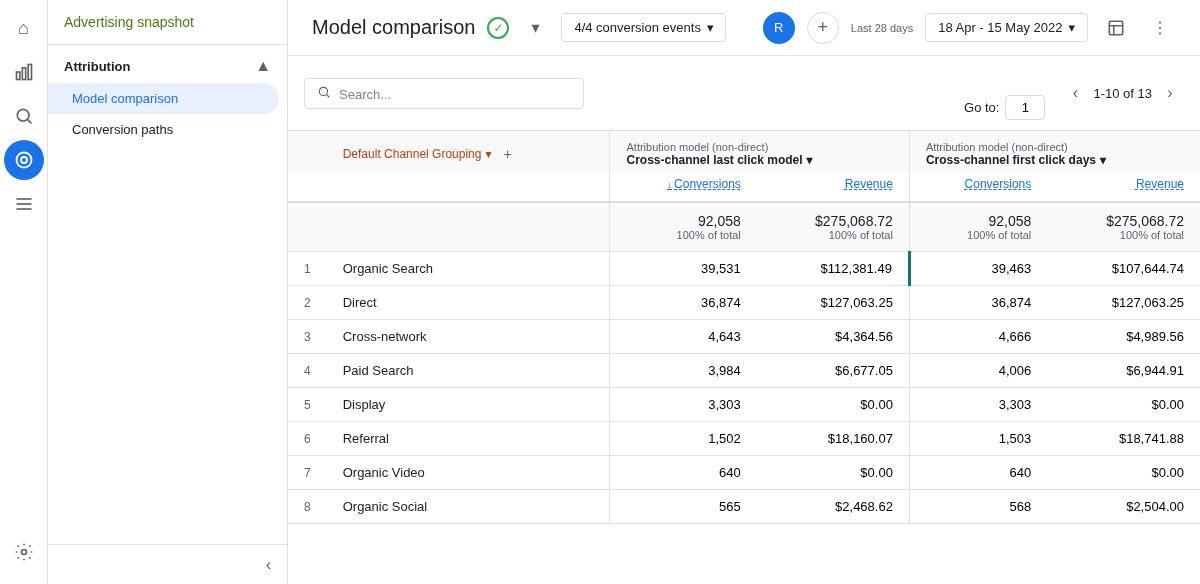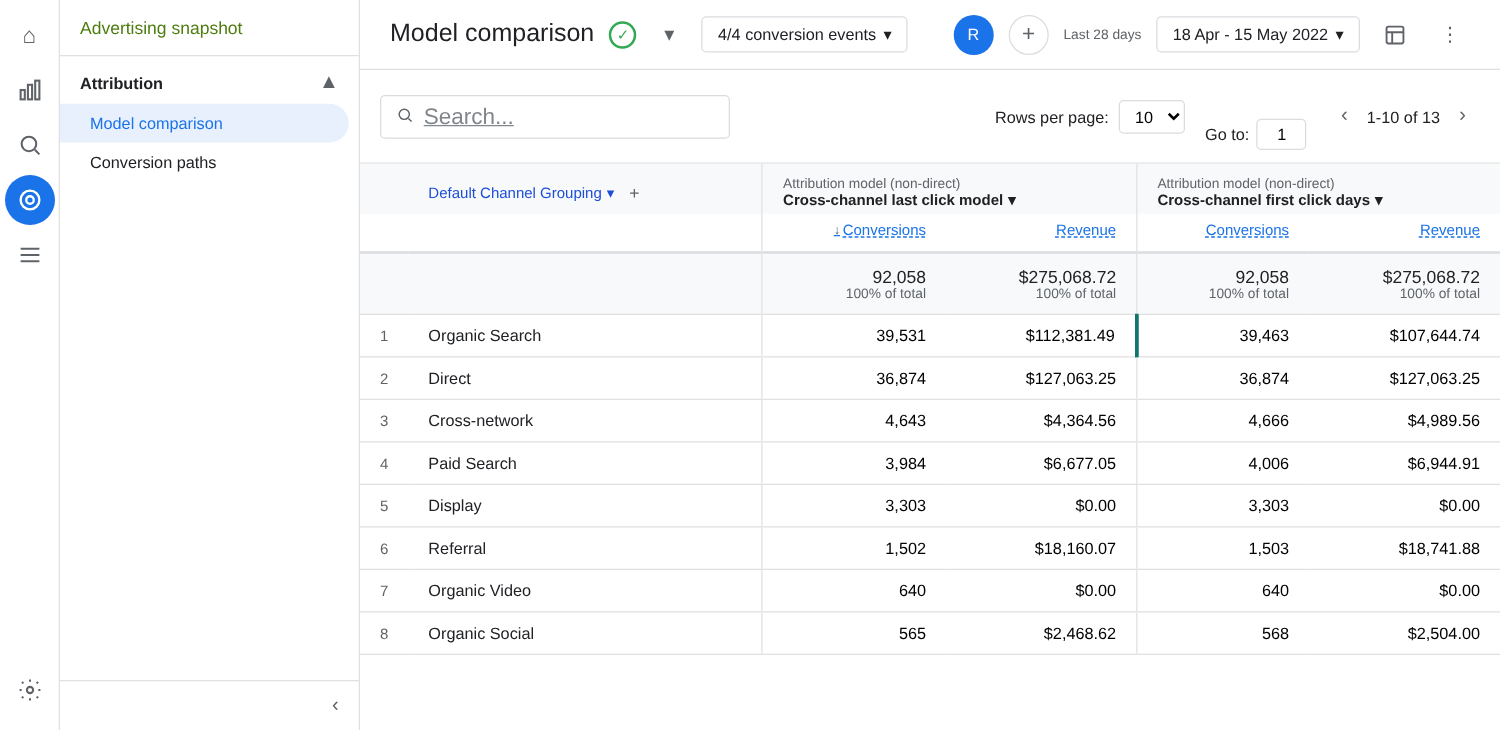--- a/index.html
+++ b/index.html
@@ -212,23 +212,22 @@
       background: #fff;
     }
     .search-box {
       display: flex;
       align-items: flex-end;
       gap: 8px;
       border: 1px solid #dadce0;
       border-radius: 4px;
       padding: 6px 12px;
       width: 280px;
-      font-size: 18px;
+      font-size: 13px;
       color: #80868b;
-      text-decoration: underline;
     }
     .pagination-controls {
       display: flex;
       align-items: center;
       gap: 16px;
       font-size: 13px;
       color: #202124;
     }
     .rows-per-page {
       display: flex;
@@ -321,21 +320,21 @@
       font-size: 12px;
       font-weight: 600;
       color: #202124;
       cursor: pointer;
     }
     .channel-btn {
       display: flex;
       align-items: center;
       gap: 4px;
       font-size: 12px;
-      color: #1d4ed8;
+      color: #c2410c;
       cursor: pointer;
     }
     .plus-btn {
       width: 20px;
       height: 20px;
       display: flex;
       align-items: center;
       justify-content: center;
       border-radius: 50%;
       cursor: pointer;
@@ -433,28 +432,20 @@
       <div class="search-box">
         <span style="color:#5f6368;">
           <svg width="14" height="14" viewBox="0 0 24 24" fill="none" stroke="currentColor" stroke-width="2">
             <circle cx="11" cy="11" r="7"></circle>
               <line x1="21" y1="21" x2="16.65" y2="16.65"></line>
           </svg>
         </span>
         <span>Search...</span>
       </div>
       <div class="pagination-controls">
-        <div class="rows-per-page">
-          <span>Rows per page:</span>
-          <select class="rows-select">
-            <option>10</option>
-            <option>25</option>
-            <option>50</option>
-          </select>
-        </div>
         <div style="display:flex;align-items:center;gap:6px;margin-top:29px;">
           <span>Go to:</span>
           <input class="goto-input" type="text" value="1" style="">
         </div>
         <div style="display:flex;align-items:center;gap:4px;">
           <div class="page-nav-btn">‹</div>
           <span>1-10 of 13</span>
           <div class="page-nav-btn">›</div>
         </div>
       </div>

